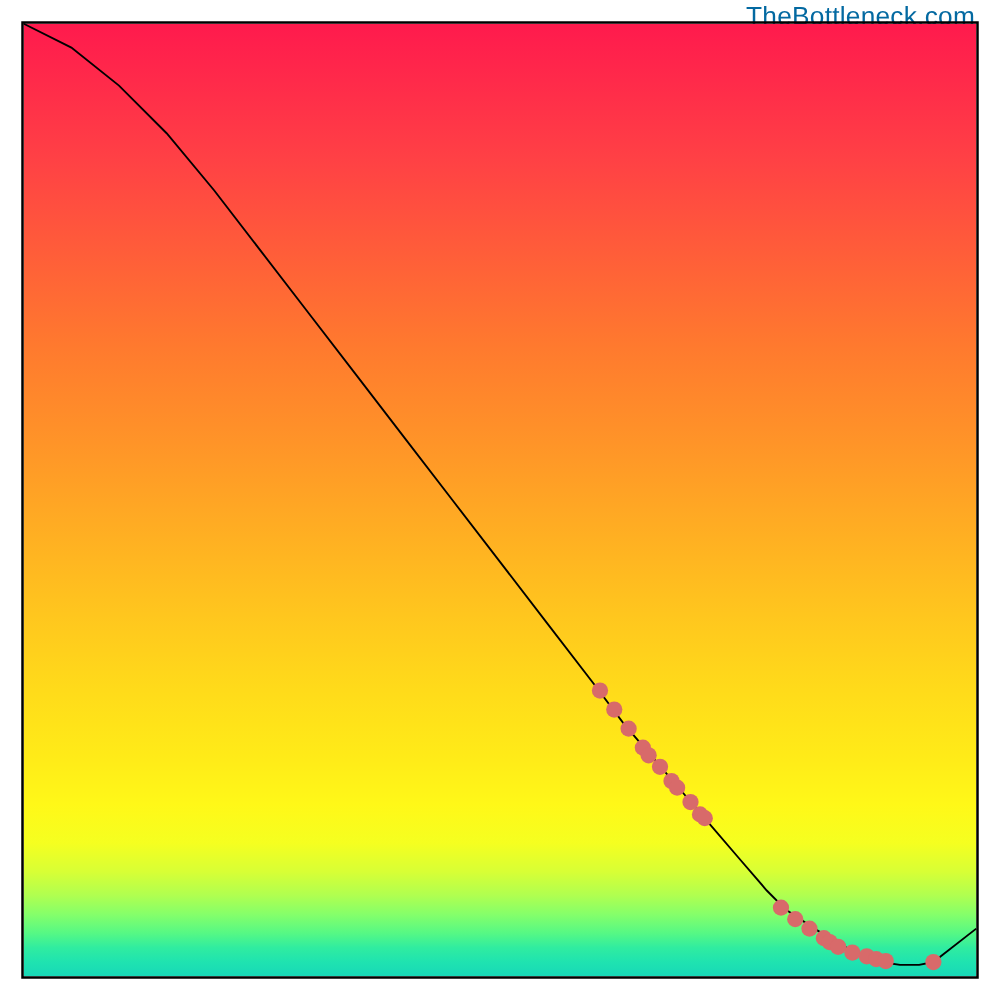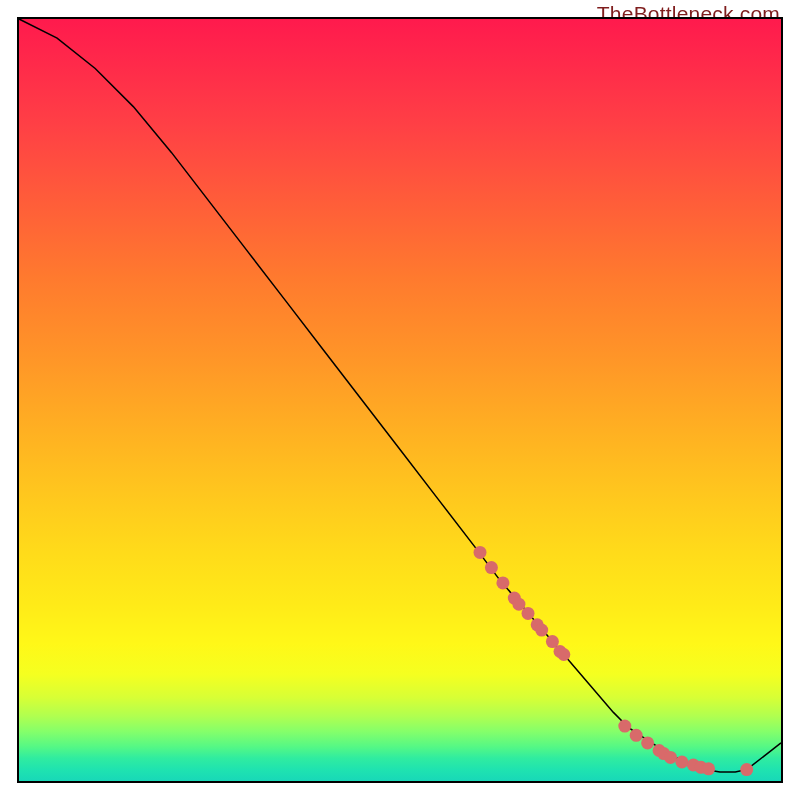--- a/index.html
+++ b/index.html
@@ -43,21 +43,21 @@
       #55f885 95.5%,
       #30eca0 97%,
       #1fe3b0 98.5%,
       #18d8b8 100%
     );
   }
   .watermark {
     position: absolute;
     top: 2px;
     right: 20px;
-    color: #7f1d1d;
+    color: #0369a1;
     font-size: 21px;
     font-weight: 400;
     letter-spacing: 0.2px;
     text-align: right;
   }
   svg.curve {
     position: absolute;
     left: 0;
     top: 0;
     width: 762px;

